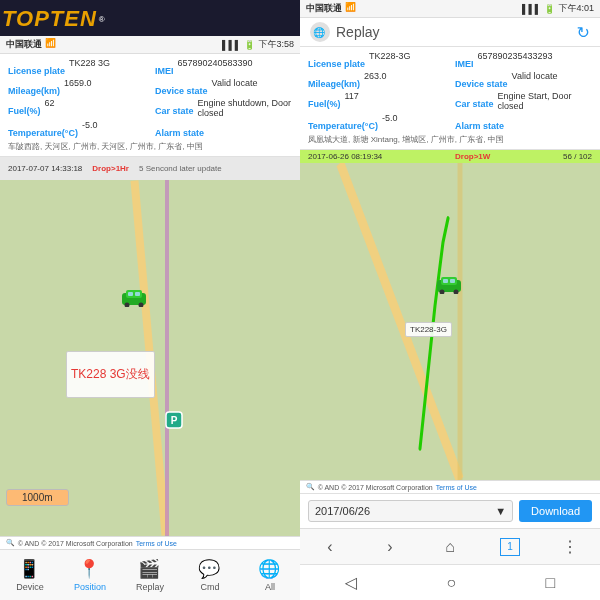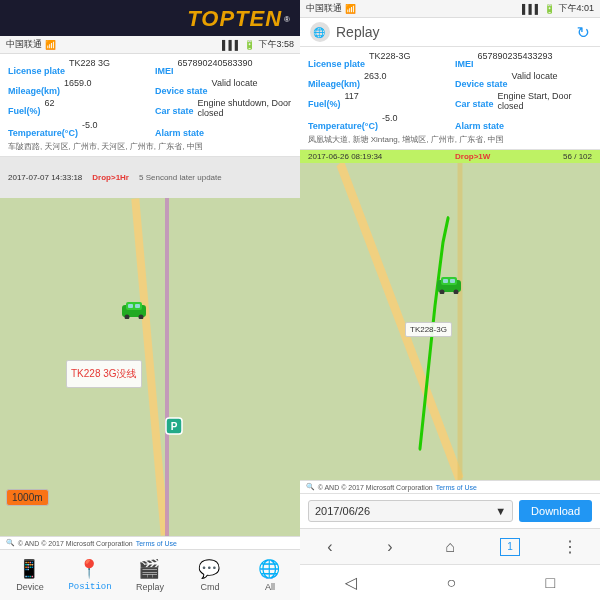--- a/index.html
+++ b/index.html
@@ -18,24 +18,23 @@
       top: 0;
       width: 300px;
       height: 600px;
       background: #fff;
       display: flex;
       flex-direction: column;
     }
 
     .topten-header {
       background: #1a1a2e;
-      padding: 6px 10px 4px;
+      padding: 6px 2px 4px;
       display: flex;
       flex-direction: column;
-      align-items: flex-end;
     }
     .topten-logo {
       display: flex;
       align-items: center;
       gap: 2px;
     }
     .topten-logo-text {
       color: #e8a000;
       font-size: 22px;
       font-weight: 900;
@@ -56,21 +55,21 @@
     .status-bar {
       background: #f5f5f5;
       border-bottom: 1px solid #ddd;
       display: flex;
       align-items: center;
       justify-content: space-between;
       padding: 2px 6px;
       font-size: 9px;
       color: #333;
     }
-    .status-bar-left { display: flex; align-items: center; gap: 3px; }
+    .status-bar-left { display: flex; gap: 3px; font-weight: bold; }
     .status-bar-right { display: flex; align-items: center; gap: 3px; }
 
     .info-panel {
       background: #fff;
       border-bottom: 1px solid #e0e0e0;
       padding: 4px 8px;
       font-size: 9px;
     }
     .info-grid {
       display: grid;
@@ -91,21 +90,21 @@
       color: #333;
     }
     .info-address {
       color: #666;
       font-size: 8px;
       margin-top: 3px;
     }
 
     .map-time-bar {
       background: #e8e8e8;
-      padding: 16px 8px;
+      padding: 7px 8px;
       font-size: 8px;
       color: #333;
       display: flex;
       align-items: center;
       gap: 10px;
     }
     .drop-badge {
       color: #e53935;
       font-weight: 600;
     }
@@ -144,22 +143,22 @@
       left: 40%;
       width: 24px;
       height: 20px;
     }
     .car-label {
       position: absolute;
       top: 48%;
       left: 22%;
       background: rgba(255,255,255,0.9);
       border: 1px solid #ccc;
-      padding: 6px 4px;
-      font-size: 10px;
+      padding: 14px 4px;
+      font-size: 12px;
       color: #e53935;
       border-radius: 2px;
       white-space: nowrap;
     }
     .waypoint-marker {
       position: absolute;
       bottom: 30%;
       left: 55%;
       width: 18px;
       height: 18px;
@@ -174,24 +173,24 @@
       display: flex;
       align-items: center;
       gap: 3px;
     }
     .map-copyright a { color: #1976D2; text-decoration: none; }
 
     .zoom-control {
       position: absolute;
       left: 6px;
       bottom: 30px;
-      background: #f97316;
+      background: #fdba74;
       border: 1px solid #bbb;
       border-radius: 3px;
-      padding: 2px 5px;
+      padding: 2px 15px;
       font-size: 10px;
       color: #333;
     }
 
     .bottom-nav {
       display: flex;
       background: #f8f8f8;
       border-top: 1px solid #ddd;
       padding: 4px 0;
     }
@@ -204,21 +203,21 @@
       cursor: pointer;
       padding: 4px 0;
     }
     .nav-icon {
       font-size: 18px;
     }
     .nav-label {
       font-size: 9px;
       color: #555;
     }
-    .nav-item.active .nav-label { color: #2196F3; font-family: Liberation Mono, monospace; }
+    .nav-item.active .nav-label { color: #2196F3; }
     .nav-item.active .nav-icon { color: #2196F3; }
 
     
     .right-phone {
       position: absolute;
       left: 300px;
       top: 0;
       width: 300px;
       height: 600px;
       background: #fff;

